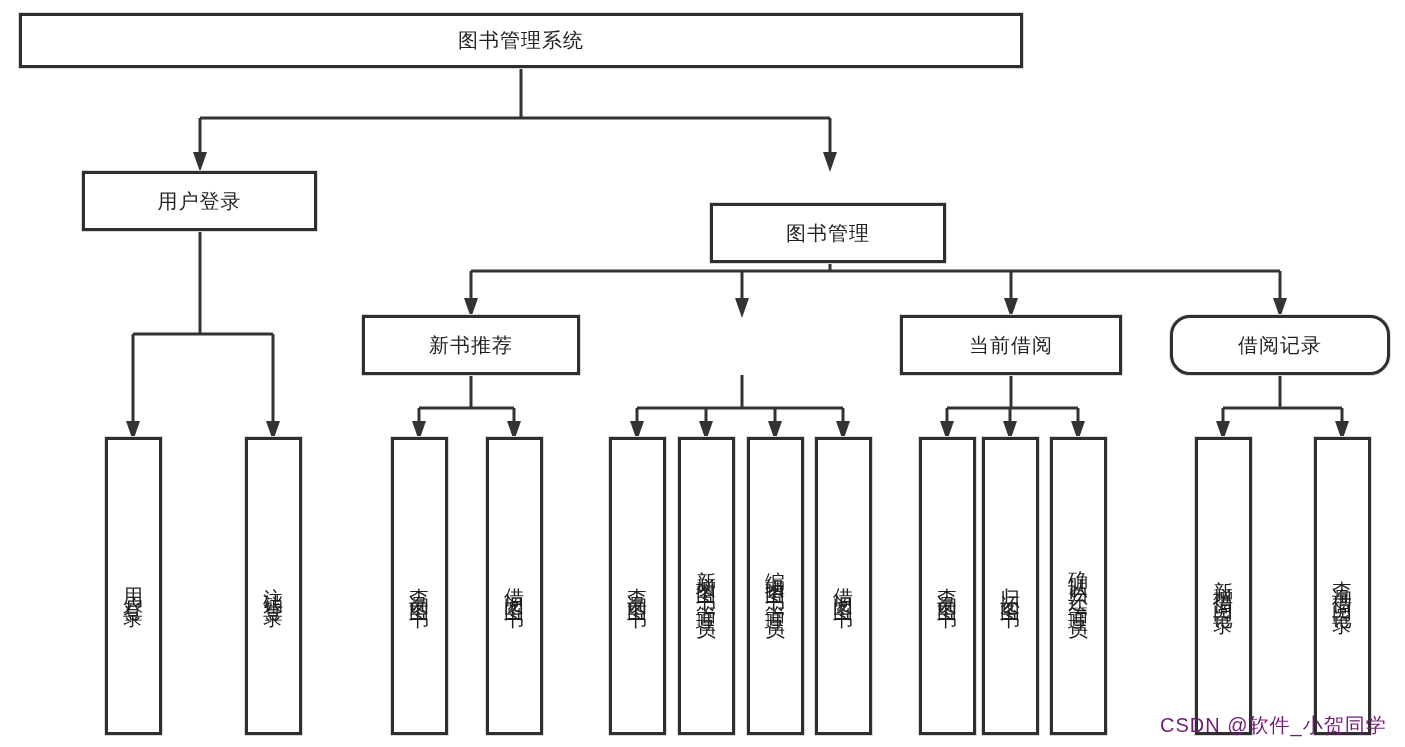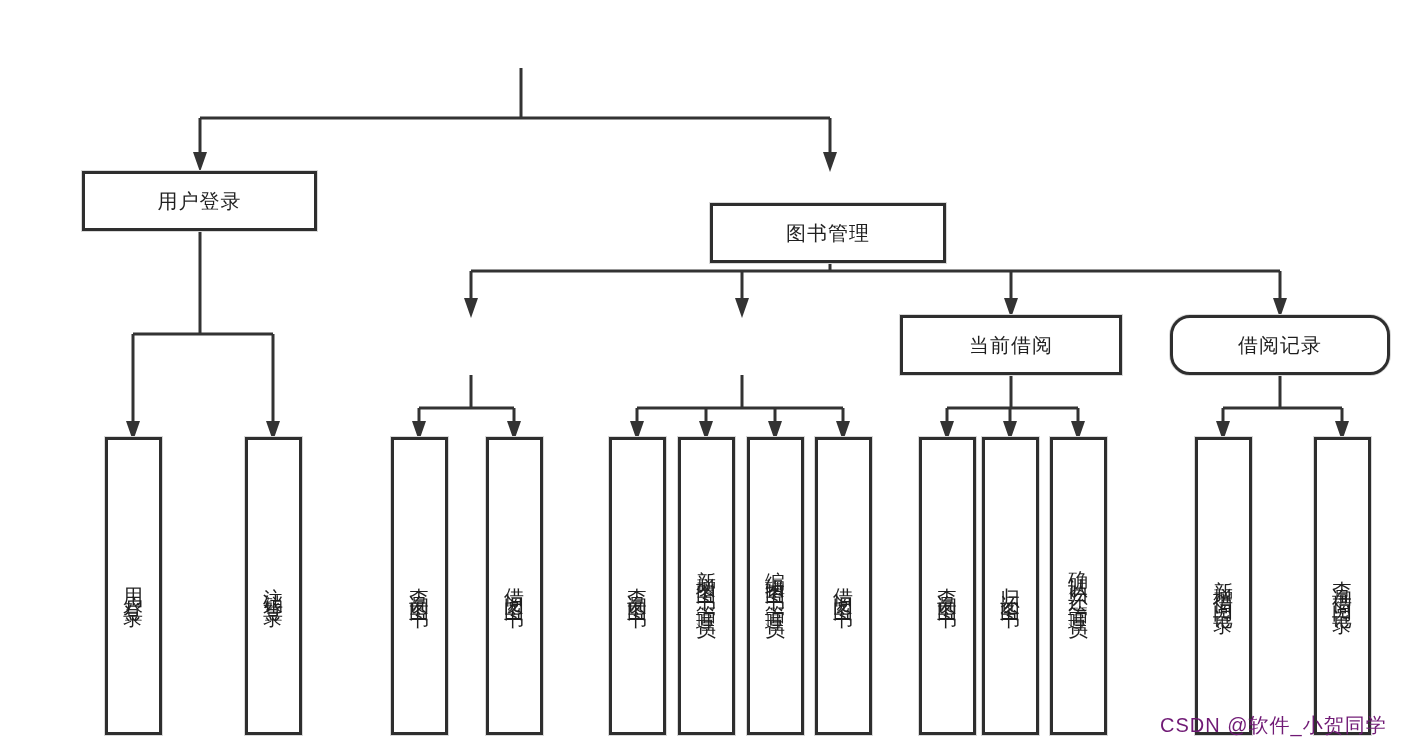--- a/index.html
+++ b/index.html
@@ -114,28 +114,34 @@
       <polygon points="768,421 782,421 775,441"></polygon>
       <polygon points="836,421 850,421 843,441"></polygon>
       <polygon points="940,421 954,421 947,441"></polygon>
       <polygon points="1003,421 1017,421 1010,441"></polygon>
       <polygon points="1071,421 1085,421 1078,441"></polygon>
       <polygon points="1216,421 1230,421 1223,441"></polygon>
       <polygon points="1335,421 1349,421 1342,441"></polygon>
     </g>
   </svg>
 
+  <div class="hbox" style="left:19px;top:13px;width:1004px;height:55px;">
+    <span>图书管理系统</span>
+  </div>
 
   <div class="hbox" style="left:82px;top:171px;width:235px;height:60px;">
     <span>用户登录</span>
   </div>
   <div class="hbox" style="left:710px;top:171px;width:236px;height:60px;margin-top:32px;">
     <span>图书管理</span>
   </div>
 
+  <div class="hbox" style="left:362px;top:315px;width:218px;height:60px;">
+    <span>新书推荐</span>
+  </div>
   <div class="hbox" style="left:900px;top:315px;width:222px;height:60px;">
     <span>当前借阅</span>
   </div>
   <div class="hbox" style="left:1170px;top:315px;width:220px;height:60px;border-radius:20px;">
     <span>借阅记录</span>
   </div>
 
   <div class="vbox" style="left:105px;">
     <span>用户登录</span>
   </div>

